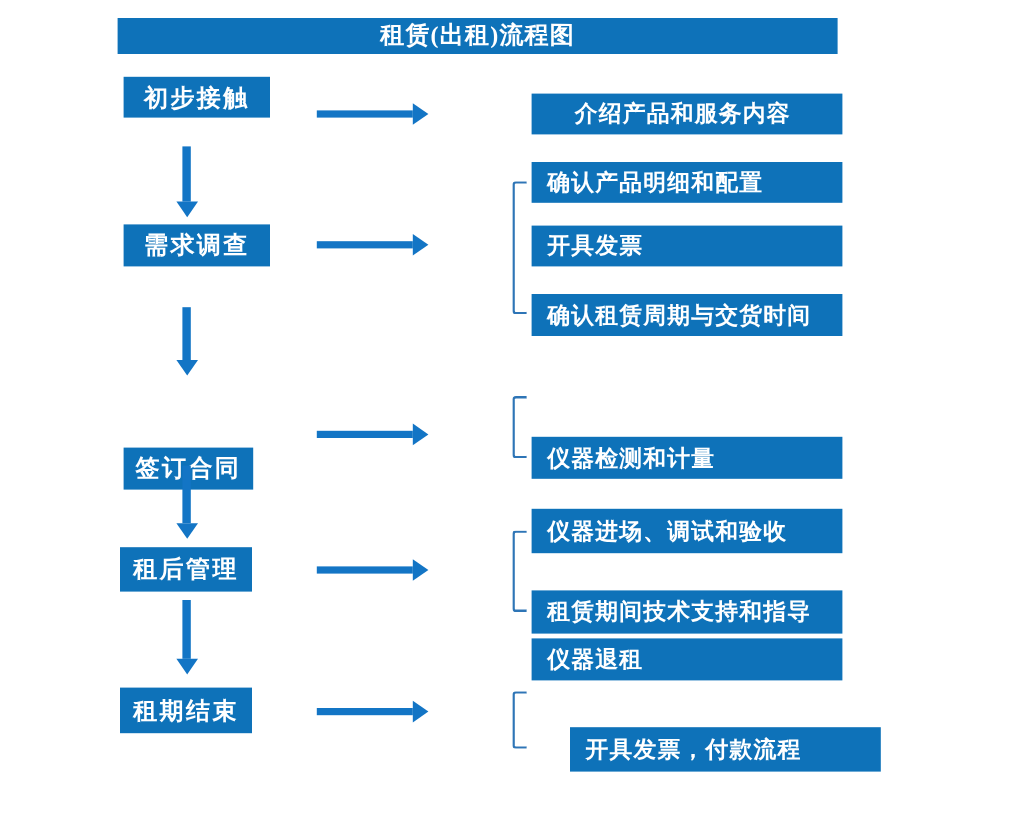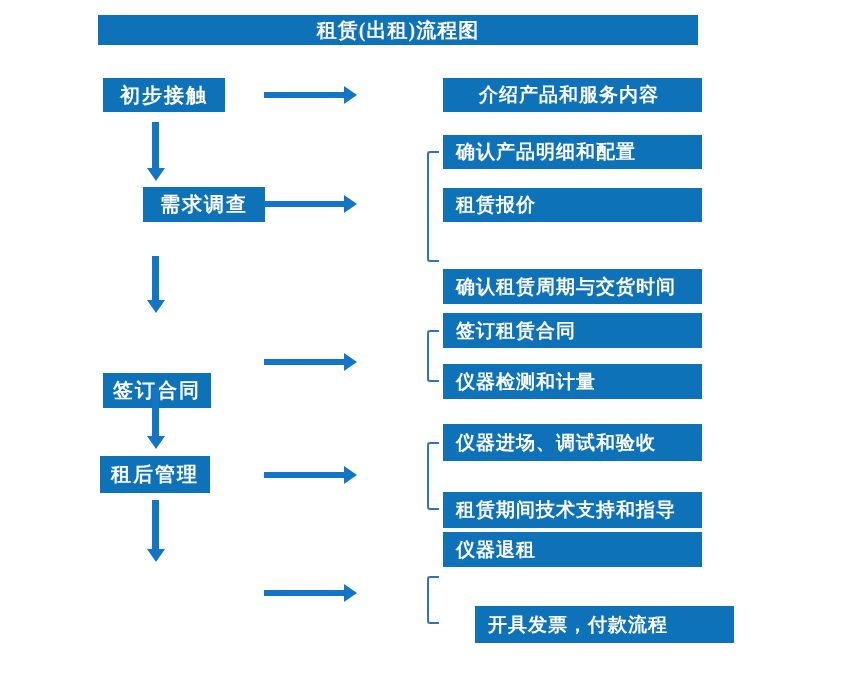--- a/index.html
+++ b/index.html
@@ -92,30 +92,30 @@
     box-sizing: border-box;
   }
 </style>
 </head>
 <body>
 
 <div class="canvas" style="--primary: #0E72B9; --arrow: #1375C5; --bracket: #2E75B6; --text: #FFFFFF;">
 
   <div class="titlebar">租赁(出租)流程图</div>
 
-  <div class="step" style="left:103px; top:78px;  width:122px; height:34px;">初步接触</div>
-  <div class="step" style="left:103px; top:187px; width:122px; height:35px;margin-left:40px;">需求调查</div>
+  <div class="step" style="left:103px; top:64px;  width:122px; height:34px;">初步接触</div>
+  <div class="step" style="left:103px; top:187px; width:122px; height:35px;">需求调查</div>
   <div class="step" style="left:103px; top:345px; width:108px; height:35px;margin-top:28px;">签订合同</div>
   <div class="step" style="left:100px; top:456px; width:110px; height:37px;">租后管理</div>
+  <div class="step" style="left:100px; top:573px; width:110px; height:38px;">租期结束</div>
 
   <div class="out" style="top:78px;padding-left:36px;">介绍产品和服务内容</div>
   <div class="out" style="top:135px;">确认产品明细和配置</div>
-  <div class="out" style="top:188px;">租赁报价</div>
-  <div class="out" style="top:245px; height:35px;margin-top:24px;">确认租赁周期与交货时间</div>
-  <div class="out" style="top:313px; height:35px;">签订租赁合同</div>
+  <div class="out" style="top:188px;">开具发票</div>
+  <div class="out" style="top:245px; height:35px;">确认租赁周期与交货时间</div>
   <div class="out" style="top:364px; height:35px;">仪器检测和计量</div>
   <div class="out" style="top:424px; height:37px;text-align:center;">仪器进场、调试和验收</div>
   <div class="out" style="top:492px; height:36px;text-align:center;">租赁期间技术支持和指导</div>
   <div class="out" style="top:532px; height:35px;">仪器退租</div>
   <div class="out" style="top:606px; height:37px;margin-left:32px;">开具发票，付款流程</div>
 
   <div class="harrow" style="left:264px; top:92px;"></div>
   <div class="harrow" style="left:264px; top:201px;"></div>
   <div class="harrow" style="left:264px; top:359px;"></div>
   <div class="harrow" style="left:264px; top:472px;"></div>

